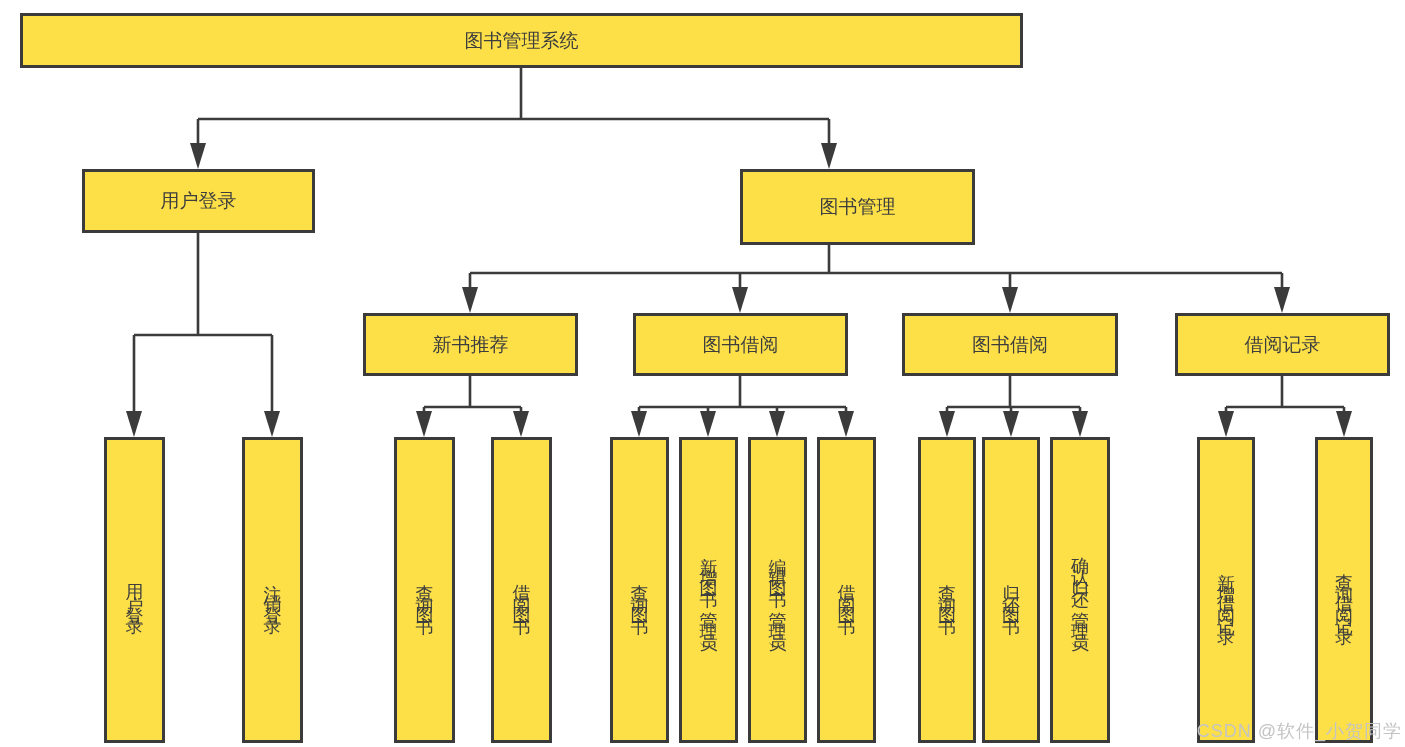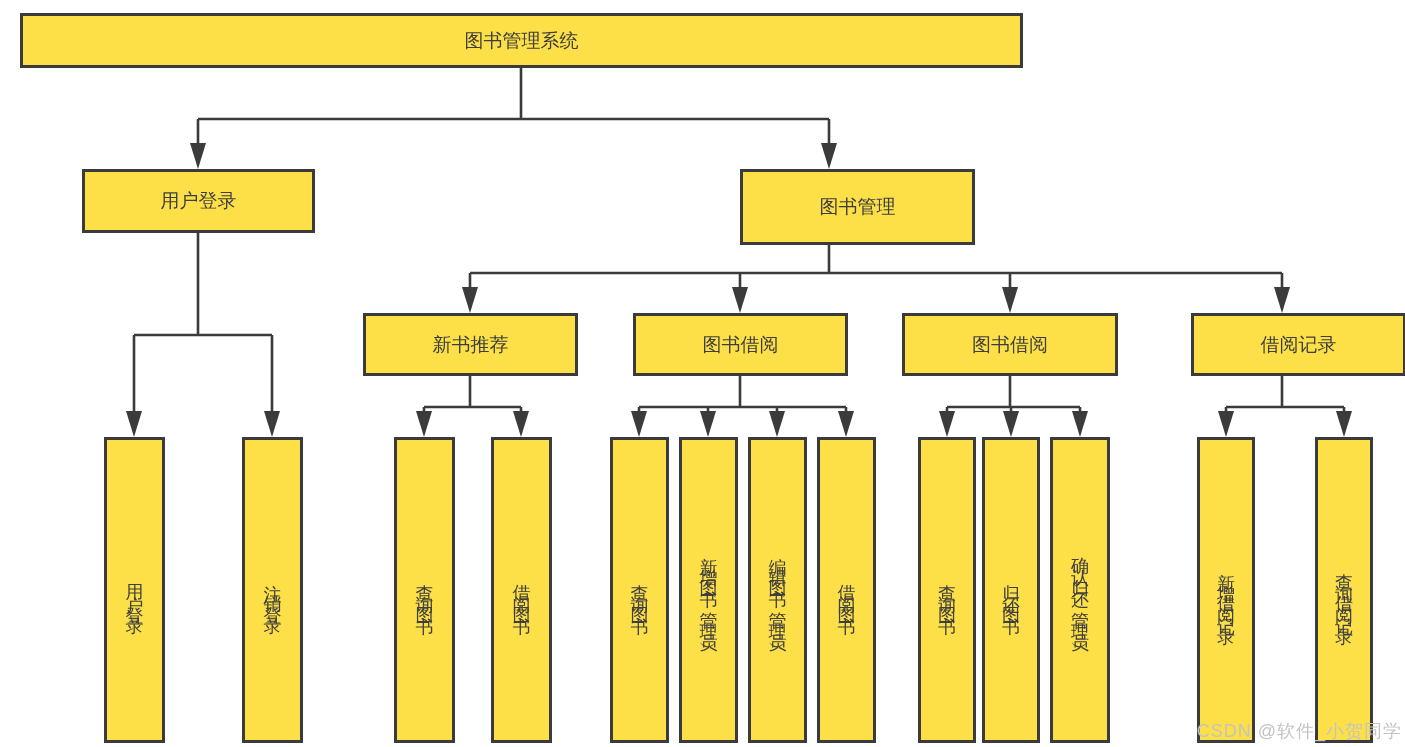--- a/index.html
+++ b/index.html
@@ -89,21 +89,21 @@
   </svg>
 
   <div class="node" style="left:20px; top:13px; width:1003px; height:55px;">图书管理系统</div>
 
   <div class="node" style="left:82px; top:169px; width:233px; height:64px;">用户登录</div>
   <div class="node" style="left:712px; top:169px; width:235px; height:76px;margin-left:28px;">图书管理</div>
 
   <div class="node" style="left:363px; top:313px; width:215px; height:63px;">新书推荐</div>
   <div class="node" style="left:633px; top:313px; width:215px; height:63px;">图书借阅</div>
   <div class="node" style="left:902px; top:313px; width:216px; height:63px;">图书借阅</div>
-  <div class="node" style="left:1175px; top:313px; width:215px; height:63px;margin-left:16px;">借阅记录</div>
+  <div class="node" style="left:1175px; top:313px; width:215px; height:63px;">借阅记录</div>
 
   <div class="node v" style="left:104px; top:437px; width:61px; height:306px;">用户登录</div>
   <div class="node v" style="left:242px; top:437px; width:61px; height:306px;">注销登录</div>
 
   <div class="node v" style="left:394px; top:437px; width:61px; height:306px;">查询图书</div>
   <div class="node v" style="left:491px; top:437px; width:61px; height:306px;">借阅图书</div>
 
   <div class="node v" style="left:610px; top:437px; width:59px; height:306px;">查询图书</div>
   <div class="node v" style="left:679px; top:437px; width:59px; height:306px;">新增图书（管理员）</div>
   <div class="node v" style="left:748px; top:437px; width:59px; height:306px;">编辑图书（管理员）</div>

